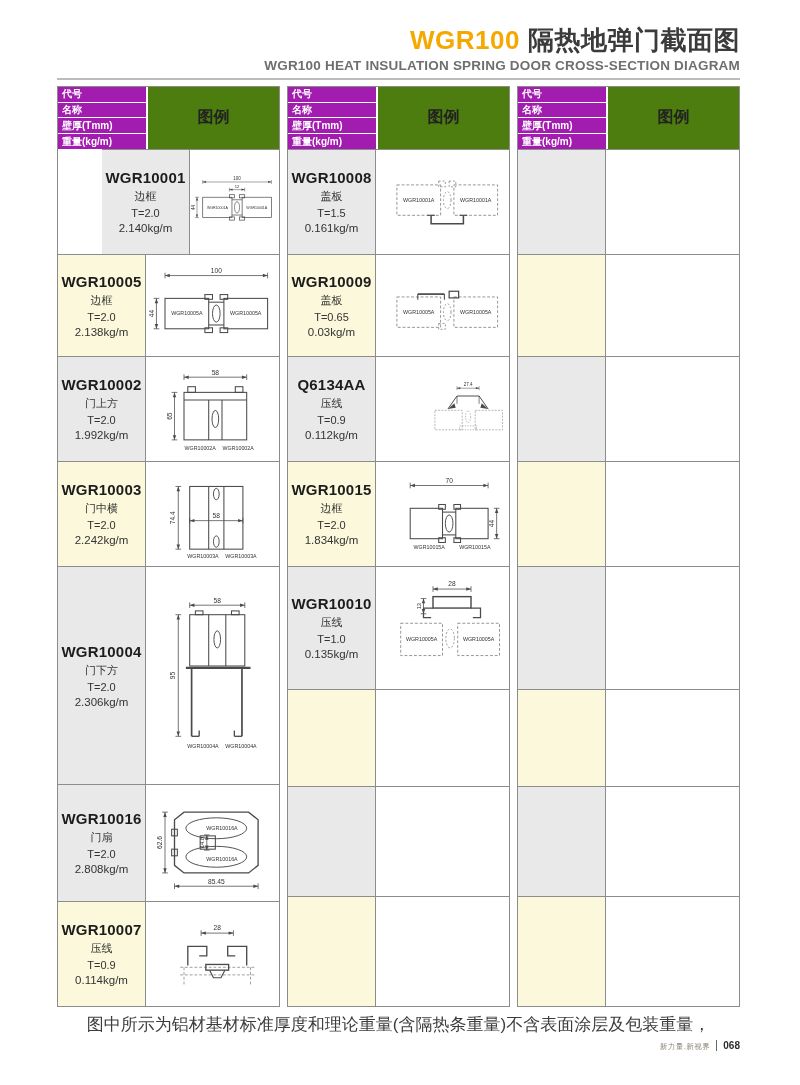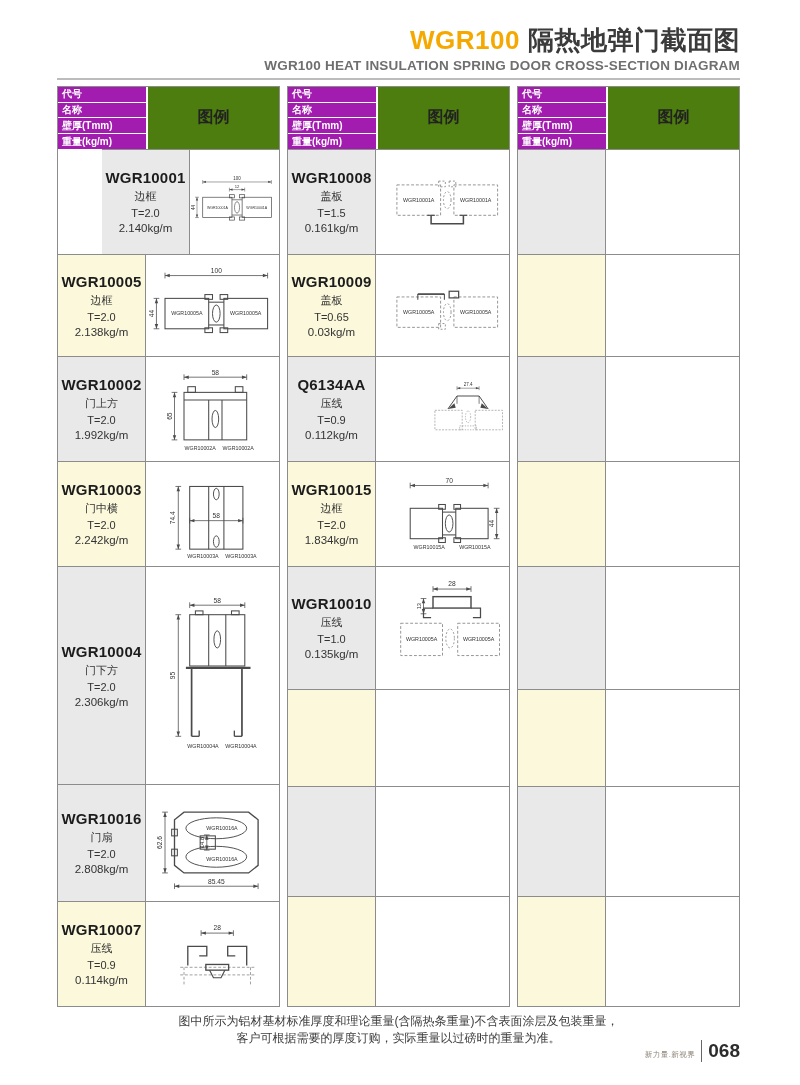--- a/index.html
+++ b/index.html
@@ -27,24 +27,24 @@
   .cell-label{width:88px;display:flex;flex-direction:column;align-items:center;justify-content:center;
     text-align:center;border-right:1px solid #8c8c8c;padding:2px}
   .tone-gray{background:#E9E9E9}
   .tone-cream{background:#FCF8DB}
   .cell-diagram{flex:1;background:#fff;display:flex;align-items:center;justify-content:center;overflow:hidden}
   .code{font-size:15px;font-weight:bold;color:#1c1c1c;letter-spacing:.2px}
   .nm,.th{font-size:11px;color:#333;margin-top:3px}
   .wt{font-size:11.5px;color:#333;margin-top:3px}
   svg text{font-family:"Liberation Sans","DejaVu Sans",sans-serif}
   
-  .notes{margin-top:6px;text-align:center;font-size:12px;color:#3c3c3c;line-height:1.45}
+  .notes{margin-top:6px;text-align:center;font-size:17px;color:#3c3c3c;line-height:1.45}
   .pagefoot{position:absolute;right:60px;top:1040px;display:flex;align-items:baseline;gap:6px}
   .brand{font-size:7.5px;color:#8d8476;letter-spacing:.5px}
-  .pageno{font-size:19px;font-weight:bold;color:#2d2d2d;border-left:1px solid #666;padding-left:6px}
+  .pageno{font-size:10px;font-weight:bold;color:#2d2d2d;border-left:1px solid #666;padding-left:6px}
 </style>
 </head>
 <body>
 
 <div class="page">
   <header class="page-header">
     <div class="title-line">
       <span class="t-code">WGR100</span><span class="t-cn">隔热地弹门截面图</span>
     </div>
     <div class="subtitle">WGR100 HEAT INSULATION SPRING DOOR CROSS-SECTION DIAGRAM</div>
@@ -531,20 +531,19 @@
         </div>
         <div class="row" style="height: 110px;">
           <div class="cell-label tone-cream"></div>
           <div class="cell-diagram"></div>
         </div>
       </section>
     </main>
 
   <div class="notes">
     <div>图中所示为铝材基材标准厚度和理论重量(含隔热条重量)不含表面涂层及包装重量，</div>
-    <div>客户可根据需要的厚度订购，实际重量以过磅时的重量为准。</div>
   </div>
 
   <div class="pagefoot">
     <span class="brand">新力量.新视界</span>
     <span class="pageno">068</span>
   </div>
 </div>
 
 </body></html>

